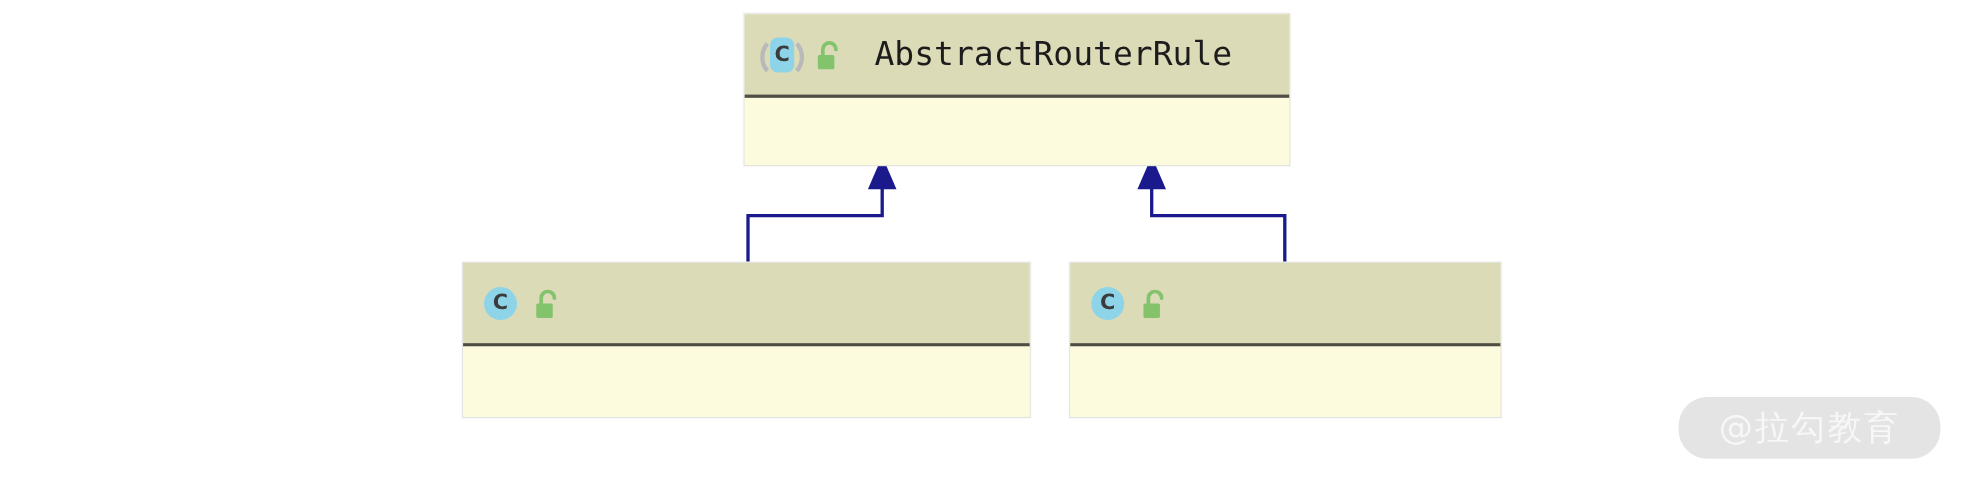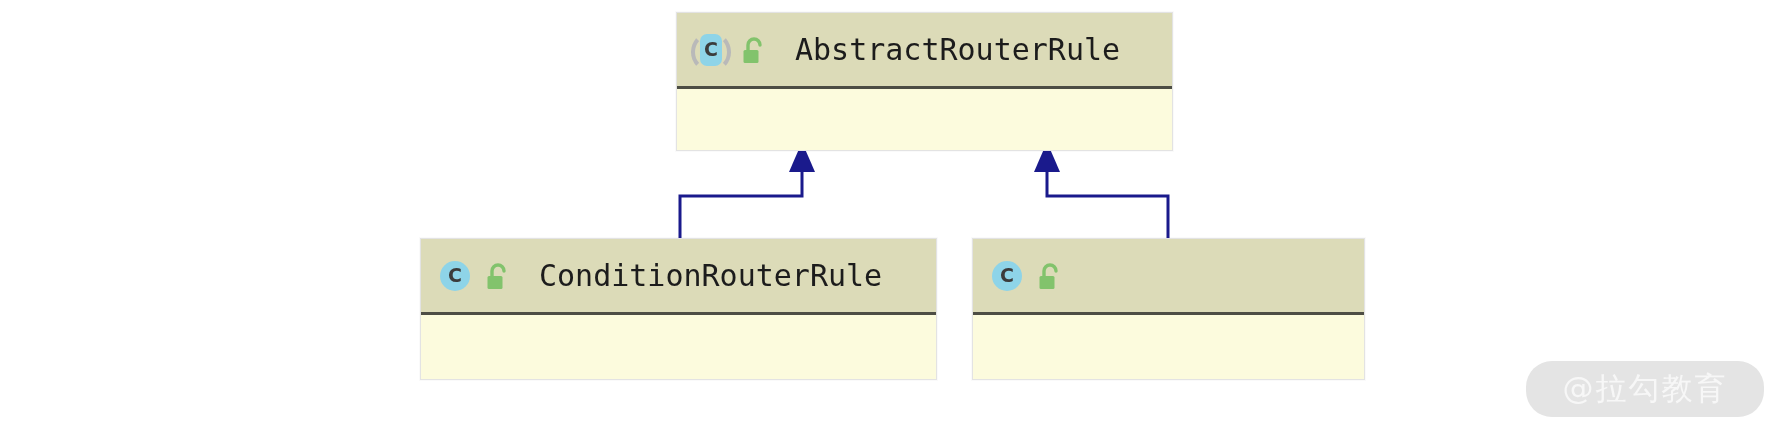--- a/index.html
+++ b/index.html
@@ -185,21 +185,20 @@
         <span class="badge">
             <span class="letter">C</span>
           </span>
       </span>
       <span class="icon-lock">
         <svg width="28" height="30" viewBox="0 0 28 30">
           <path d="M8 13 L8 8 A6 6 0 0 1 20 8" fill="none" stroke="#82c36c" stroke-width="3.4" stroke-linecap="round"></path>
           <rect x="3.5" y="13" width="15" height="13" rx="1.5" fill="#82c36c"></rect>
         </svg>
       </span>
-      <span class="uml-title">ConditionRouterRule</span>
     </div>
     <div class="uml-body" style="height:63px;"></div>
   </div>
 
   <div class="uml-class" style="left:972px; top:238px; width:393px; height:142px;">
     <div class="uml-header">
       <span class="icon-class concrete">
         <span class="badge">
             <span class="letter">C</span>
           </span>

